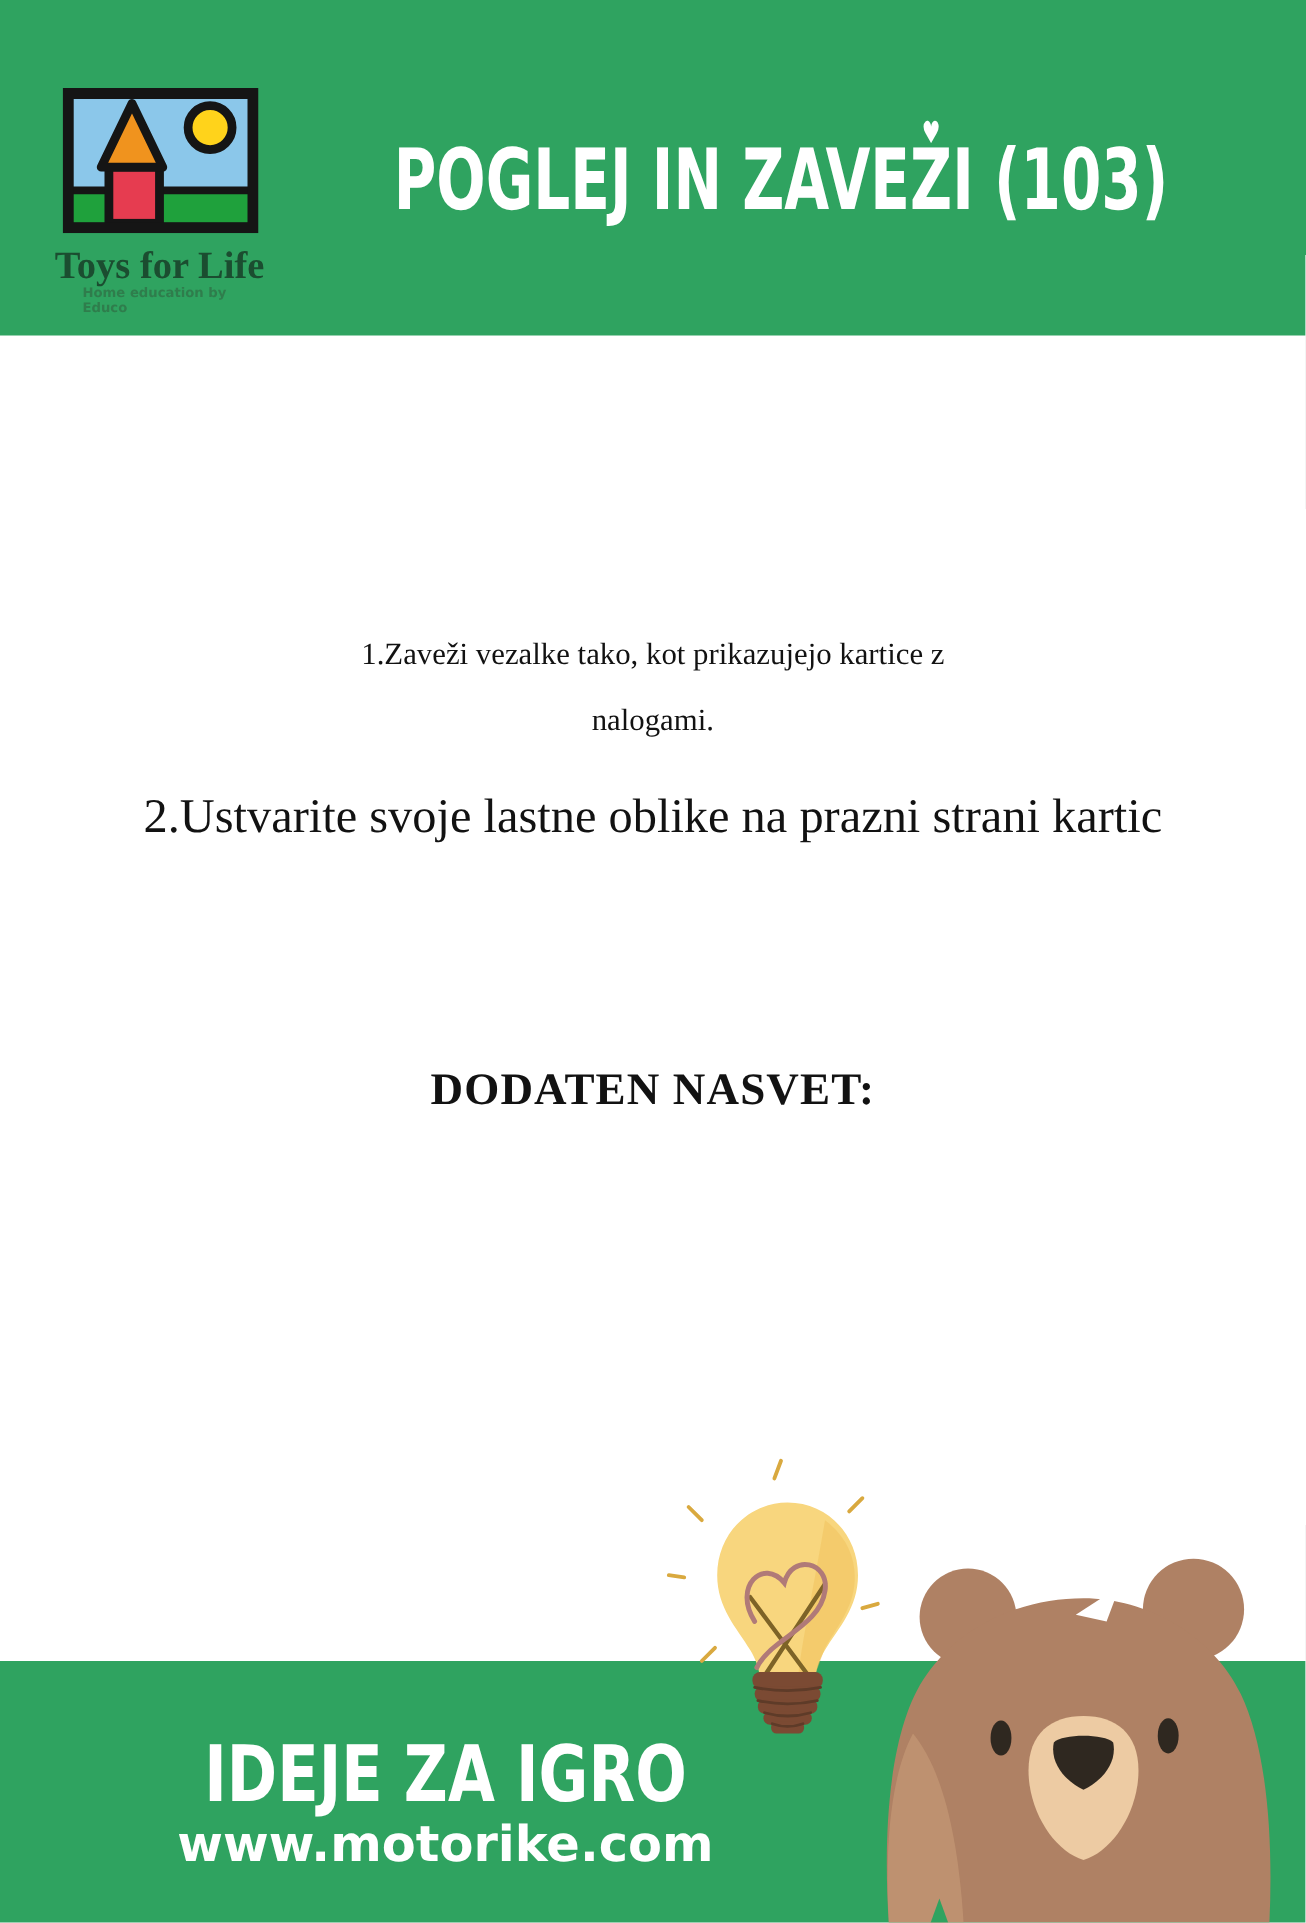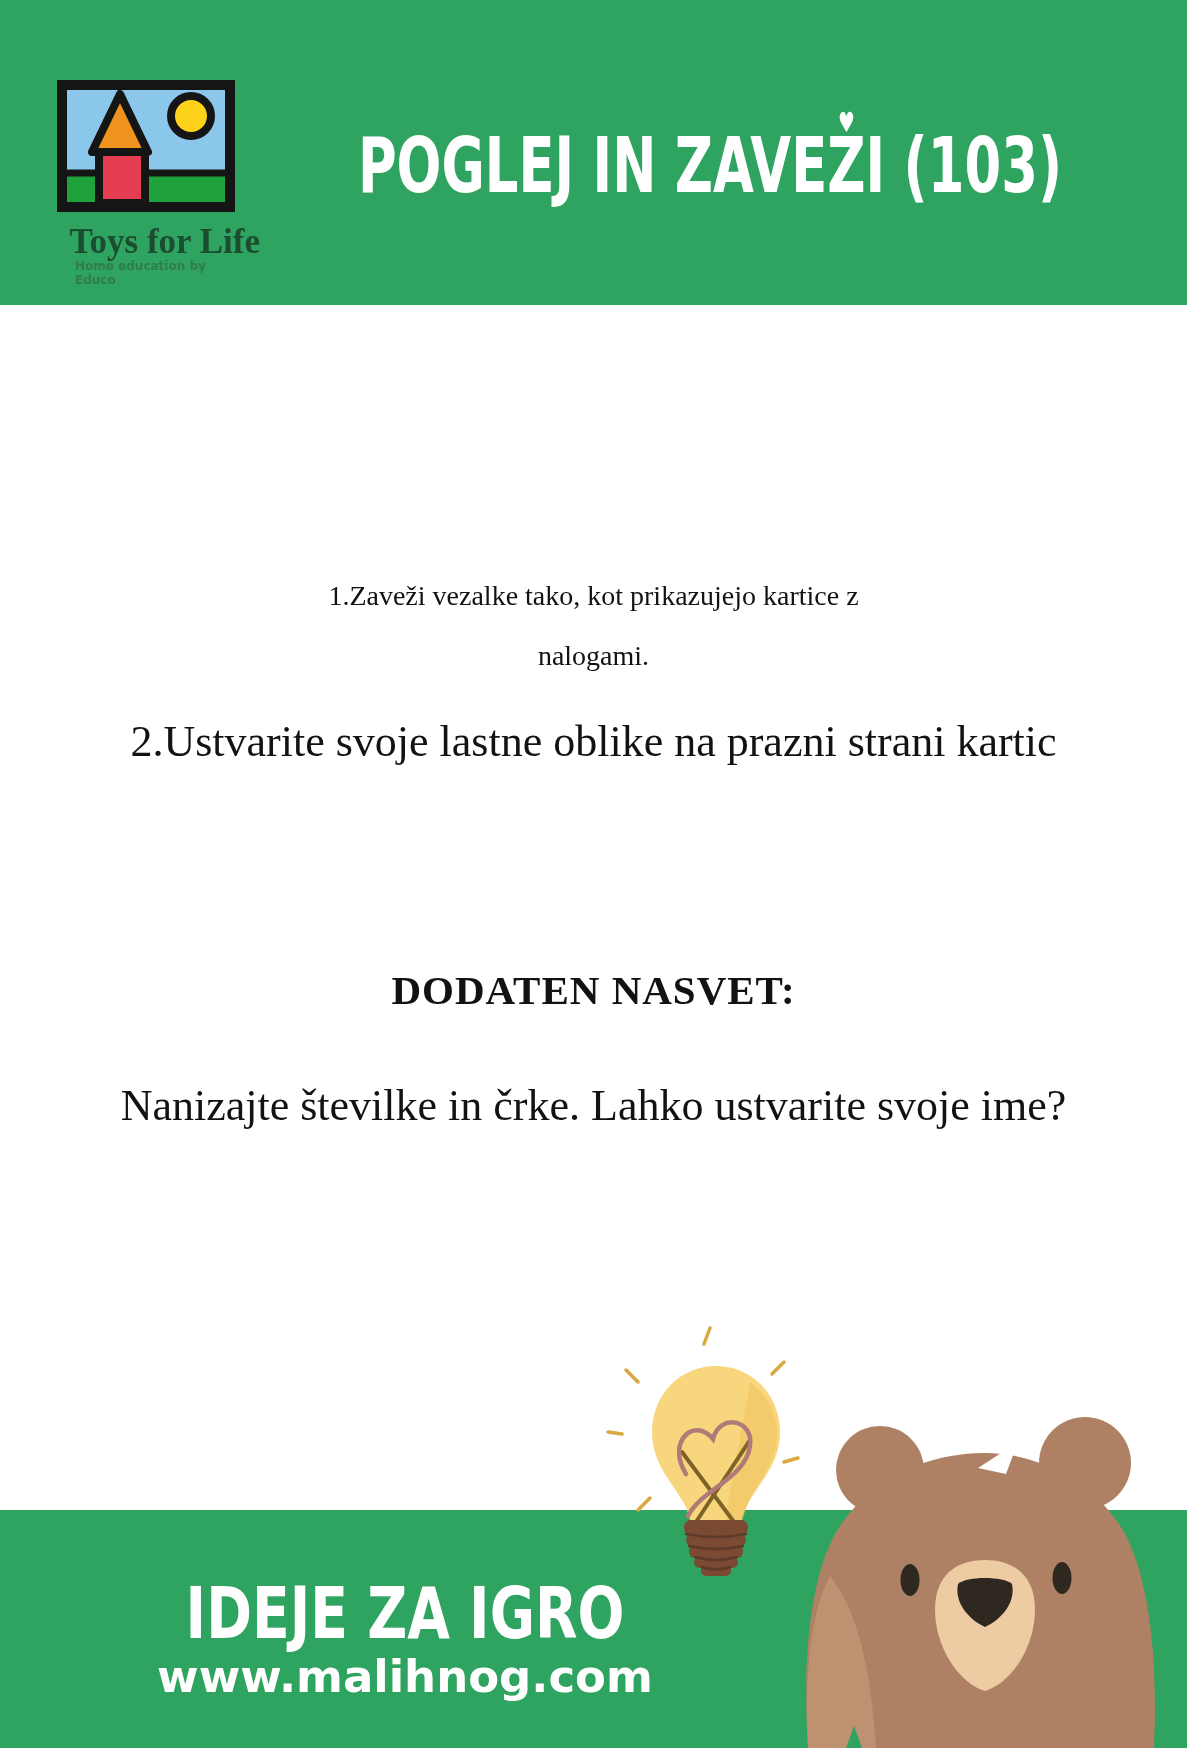--- a/index.html
+++ b/index.html
@@ -11,21 +11,21 @@
   html,body{margin:0;padding:0;background:#e8e8e8;}
   .page{
     position:relative;width:1187px;height:1748px;background:#ffffff;
     margin:0 auto;overflow:hidden;
     font-family:"Liberation Serif", serif;color:var(--ink);
   }
   
   .header-band{position:absolute;left:0;top:0;width:1187px;height:305px;background:var(--green);}
   .logo-svg{position:absolute;left:57px;top:80px;width:178px;height:132px;}
   .brand-name{
-    position:absolute;left:30px;top:222px;width:230px;text-align:right;
+    position:absolute;left:30px;top:222px;width:230px;text-align:center;
     font-family:"Liberation Serif", serif;font-weight:bold;font-size:35px;color:var(--brand-green);
     letter-spacing:0px;
   }
   .brand-tagline{
     position:absolute;left:75px;top:259px;width:165px;text-align:left;
     font-family:"DejaVu Sans", sans-serif;font-size:12px;color:var(--tag-green);font-weight:600;
   }
   .poster-title{
     position:absolute;left:255px;top:120px;width:910px;text-align:center;
     font-family:"DejaVu Sans", sans-serif;font-weight:bold;font-size:60px;color:#ffffff;
@@ -93,21 +93,20 @@
     <div>1.Zaveži vezalke tako, kot prikazujejo kartice z</div>
     <div>nalogami.</div>
   </div>
 
   <div class="txt step2">
     <div>2.Ustvarite svoje lastne oblike na prazni strani kartic</div>
   </div>
 
   <div class="txt tip-heading">DODATEN NASVET:</div>
 
-  <div class="txt tip-line">Nanizajte številke in črke. Lahko ustvarite svoje ime?</div>
 
   <div class="footer-band"></div>
 
   <svg class="bulb-svg" viewBox="0 0 235 255" xmlns="http://www.w3.org/2000/svg">
 
     <g stroke="#D9A93F" stroke-width="3.5" stroke-linecap="round">
       <line x1="104" y1="22" x2="110" y2="6"></line>
       <line x1="172" y1="52" x2="184" y2="40"></line>
       <line x1="184" y1="140" x2="198" y2="136"></line>
       <line x1="38" y1="60" x2="26" y2="48"></line>
@@ -155,15 +154,15 @@
     <ellipse cx="282" cy="170" rx="9.5" ry="16" fill="#2F2820"></ellipse>
 
     <path d="M205 152 C172 152 150 172 156 215 C161 248 182 276 205 283 C228 276 249 248 254 215 C260 172 238 152 205 152 Z" fill="#EDCBA3"></path>
 
     <path d="M178 176 C186 168 224 168 232 176 C236 196 220 212 205 219 C190 212 174 196 178 176 Z" fill="#2F2820"></path>
 
     <path d="M66 340 L74 318 L82 340 Z" fill="#2FA360"></path>
   </svg>
 
   <div class="footer-title">IDEJE ZA IGRO</div>
-  <div class="footer-site">www.malihnog.com</div>
+  <div class="footer-site">www.motorike.com</div>
 
 </div>
 
 </body></html>

